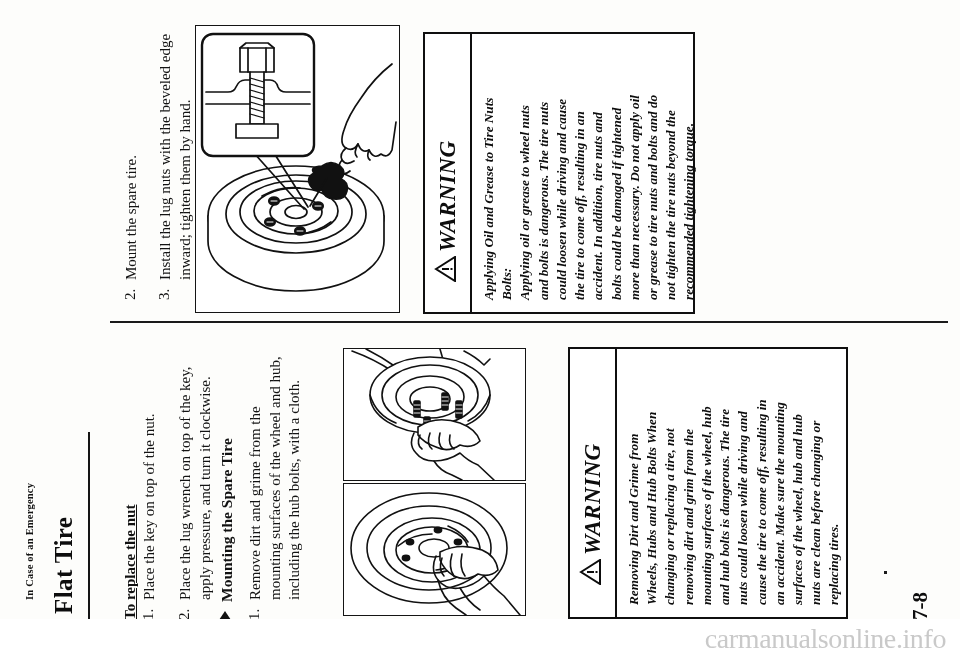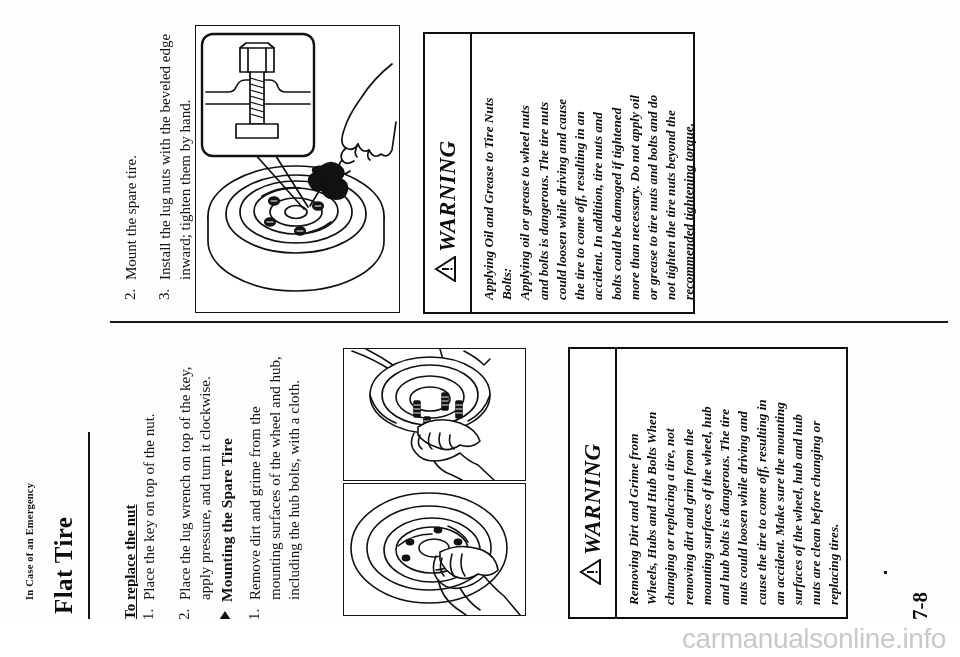--- a/index.html
+++ b/index.html
@@ -151,21 +151,21 @@
     left: 0;
     bottom: 0;
     width: 960px;
     height: 38px;
     background: #ffffff;
   }
   .wm-text {
     position: absolute;
     right: 14px;
     bottom: 2px;
-    font-family: Liberation Sans, sans-serif;
+    font-family: Liberation Serif, serif;
     font-size: 28px;
     color: #c9c9c9;
     letter-spacing: -0.4px;
   }
   .edge-black {
     position: absolute;
     background: #0b0b0b;
   }
   .spk { position:absolute; background:#1a1a1a; }
 </style>

